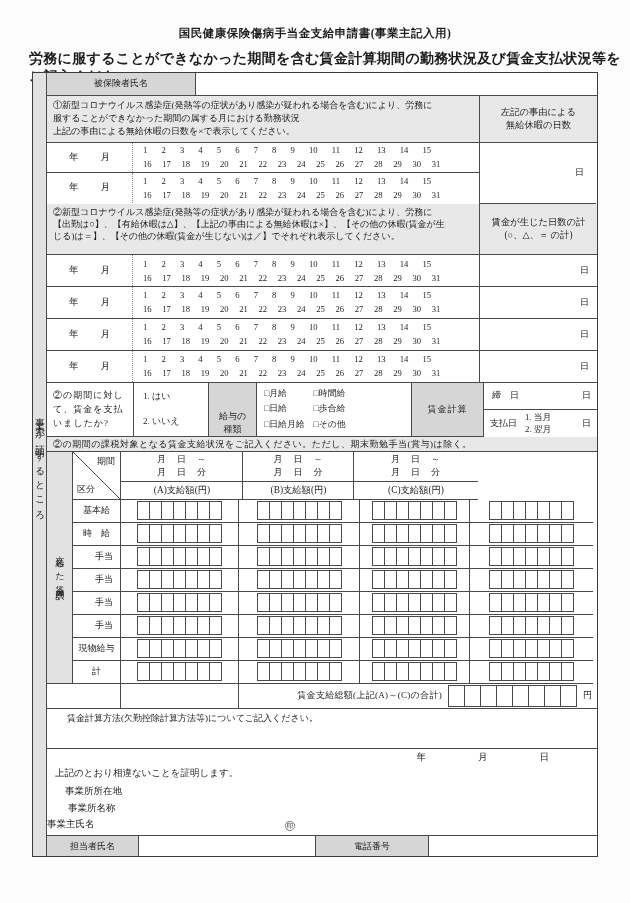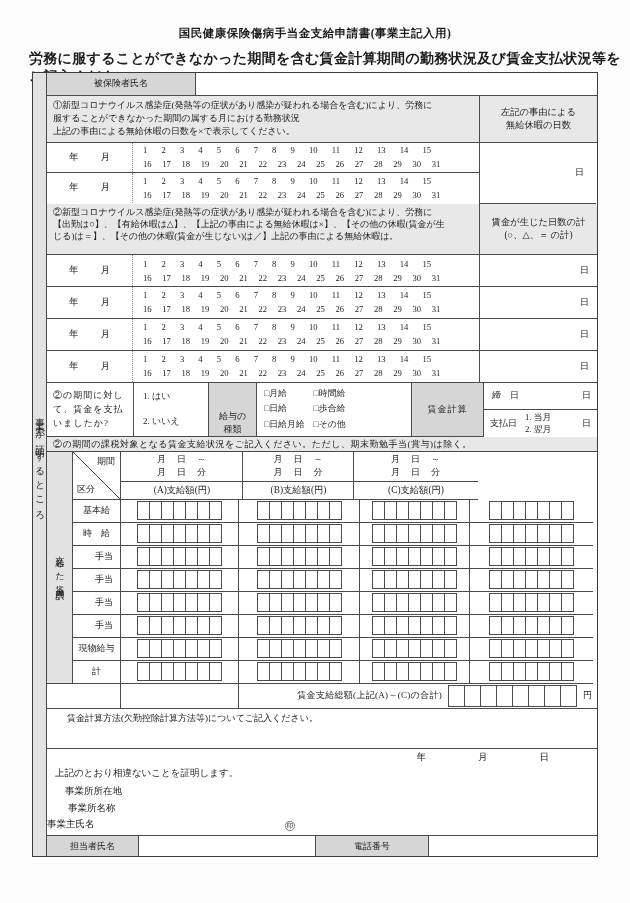--- a/index.html
+++ b/index.html
@@ -112,21 +112,21 @@
       </div>
       <div class="cell daycell br0" style="width:117px;height:61px;border-left:1px solid #4a4a4a;margin-left:-1px;">
         <span>日</span>
       </div>
     </div>
 
     <div class="row" style="height:52px;">
       <div class="cell g2 desc4" style="width:433px;">
         <div>②新型コロナウイルス感染症(発熱等の症状があり感染が疑われる場合を含む)により、労務に</div>
         <div>【出勤は○】、【有給休暇は△】、【上記の事由による無給休暇は×】、【その他の休暇(賃金が生</div>
-        <div>じる)は＝】、【その他の休暇(賃金が生じない)は／】上記の事由による無給休暇は。</div>
+        <div>じる)は＝】、【その他の休暇(賃金が生じない)は／】でそれぞれ表示してください。</div>
       </div>
       <div class="cell g2 cen col rcell br0">
         <div>賃金が生じた日数の計</div>
         <div>(○、△、＝ の計)</div>
       </div>
     </div>
 
     <div class="row" style="height:32px;">
       <div class="calrow cell" style="width:433px;">
         <div class="ym">

